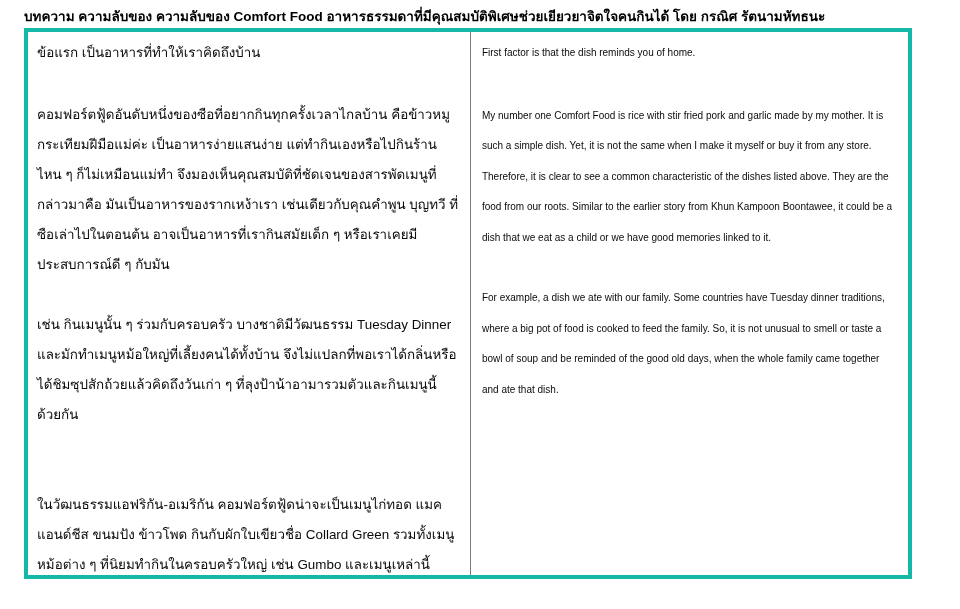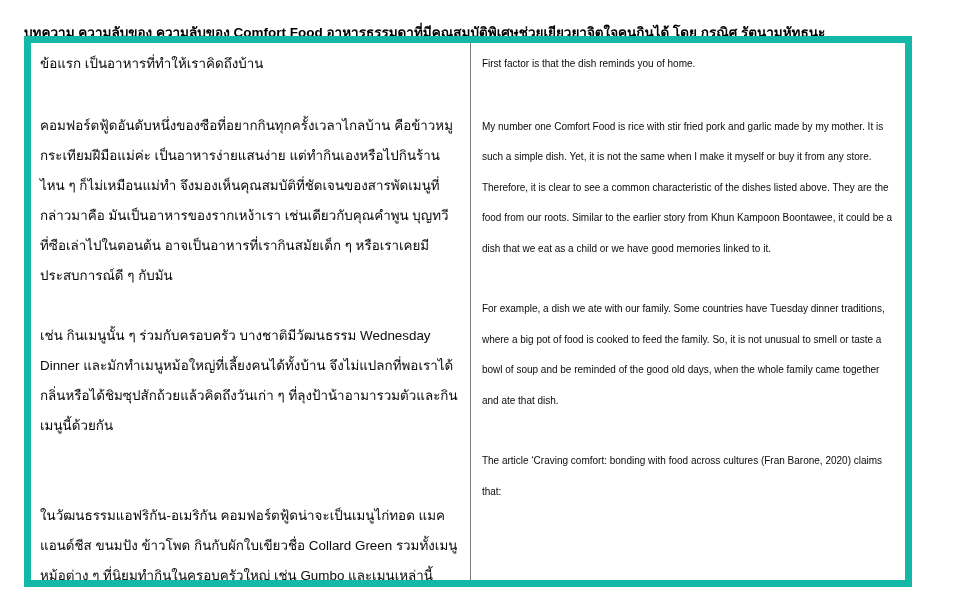--- a/index.html
+++ b/index.html
@@ -19,38 +19,38 @@
   .page {
     position: relative;
     width: 960px;
     height: 609px;
     box-sizing: border-box;
   }
 
   .doc-title {
     position: absolute;
     left: 24px;
-    top: 24px;
+    top: 8px;
     width: 912px;
     font-size: 13.5px;
     font-weight: bold;
     line-height: 18px;
     letter-spacing: 0px;
     white-space: nowrap;
     color: #000;
   }
 
   .table-wrap {
     position: absolute;
     left: 24px;
-    top: 36px;
+    top: 28px;
     width: 888px;
     height: 551px;
     box-sizing: border-box;
-    border: 7px solid #14b8a6;
+    border: 4px solid #14b8a6;
     background: #fff;
   }
 
   .table {
     display: flex;
     width: 100%;
     height: 100%;
     box-sizing: border-box;
   }
 
@@ -102,33 +102,32 @@
   <div class="doc-title">บทความ ความลับของ ความลับของ Comfort Food อาหารธรรมดาที่มีคุณสมบัติพิเศษช่วยเยียวยาจิตใจคนกินได้ โดย กรณิศ รัตนามหัทธนะ</div>
 
   <div class="table-wrap">
     <div class="table">
 
       <div class="col col-left">
         <div class="para th">ข้อแรก เป็นอาหารที่ทำให้เราคิดถึงบ้าน</div>
         <div class="spacer-lg"></div>
         <div class="para th">คอมฟอร์ตฟู้ดอันดับหนึ่งของซือที่อยากกินทุกครั้งเวลาไกลบ้าน คือข้าวหมูกระเทียมฝีมือแม่ค่ะ เป็นอาหารง่ายแสนง่าย แต่ทำกินเองหรือไปกินร้านไหน ๆ ก็ไม่เหมือนแม่ทำ จึงมองเห็นคุณสมบัติที่ชัดเจนของสารพัดเมนูที่กล่าวมาคือ มันเป็นอาหารของรากเหง้าเรา เช่นเดียวกับคุณคำพูน บุญทวี ที่ซือเล่าไปในตอนต้น อาจเป็นอาหารที่เรากินสมัยเด็ก ๆ หรือเราเคยมีประสบการณ์ดี ๆ กับมัน</div>
         <div class="spacer-md"></div>
-        <div class="para th">เช่น กินเมนูนั้น ๆ ร่วมกับครอบครัว บางชาติมีวัฒนธรรม Wednesday Dinner และมักทำเมนูหม้อใหญ่ที่เลี้ยงคนได้ทั้งบ้าน จึงไม่แปลกที่พอเราได้กลิ่นหรือได้ชิมซุปสักถ้วยแล้วคิดถึงวันเก่า ๆ ที่ลุงป้าน้าอามารวมตัวและกินเมนูนี้ด้วยกัน</div>
+        <div class="para th">เช่น กินเมนูนั้น ๆ ร่วมกับครอบครัว บางชาติมีวัฒนธรรม Tuesday Dinner และมักทำเมนูหม้อใหญ่ที่เลี้ยงคนได้ทั้งบ้าน จึงไม่แปลกที่พอเราได้กลิ่นหรือได้ชิมซุปสักถ้วยแล้วคิดถึงวันเก่า ๆ ที่ลุงป้าน้าอามารวมตัวและกินเมนูนี้ด้วยกัน</div>
         <div class="spacer-md"></div>
         <div class="spacer-md"></div>
         <div class="para th">ในวัฒนธรรมแอฟริกัน-อเมริกัน คอมฟอร์ตฟู้ดน่าจะเป็นเมนูไก่ทอด แมคแอนด์ชีส ขนมปัง ข้าวโพด กินกับผักใบเขียวชื่อ Collard Green รวมทั้งเมนูหม้อต่าง ๆ ที่นิยมทำกินในครอบครัวใหญ่ เช่น Gumbo และเมนูเหล่านี้แหละ ทำให้ชาวแอฟริกัน-อเมริกันคิดถึงบ้าน คิดถึงรสมือแม่ คิดถึงที่ที่เราจากมา ในยามที่สิ่งแวดล้อมรอบตัวแปลกหน้าไปหมด ขอมีของกินในมือที่ให้ความรู้สึกของบ้านสักนิดก็ยังดี</div>
       </div>
 
       <div class="col col-right">
         <div class="para en">First factor is that the dish reminds you of  home.</div>
         <div class="spacer-lg"></div>
         <div class="para en">My number one Comfort Food is rice with stir fried pork and garlic made by my mother. It is such a simple dish. Yet, it is not the same when I make it myself or buy it from any store. Therefore, it is clear to see a common characteristic of the dishes listed above. They are the food from our roots. Similar to the earlier story from Khun Kampoon Boontawee, it could be a dish that we eat as a child or we have good memories linked to it.</div>
         <div class="spacer-md"></div>
         <div class="para en">For example, a dish we ate with our family. Some countries have Tuesday dinner traditions, where a big pot of food is cooked to feed the family. So, it is not unusual to smell or taste a bowl of soup and be reminded of the good old days, when the whole family came together and ate that dish.</div>
         <div class="spacer-md"></div>
-        <div class="para en">The article ‘Craving comfort: bonding with food across cultures (Fran Barone, 2020) claims that:</div>
 
       </div>
 
     </div>
   </div>
 
 </div>
 
 </body></html>

